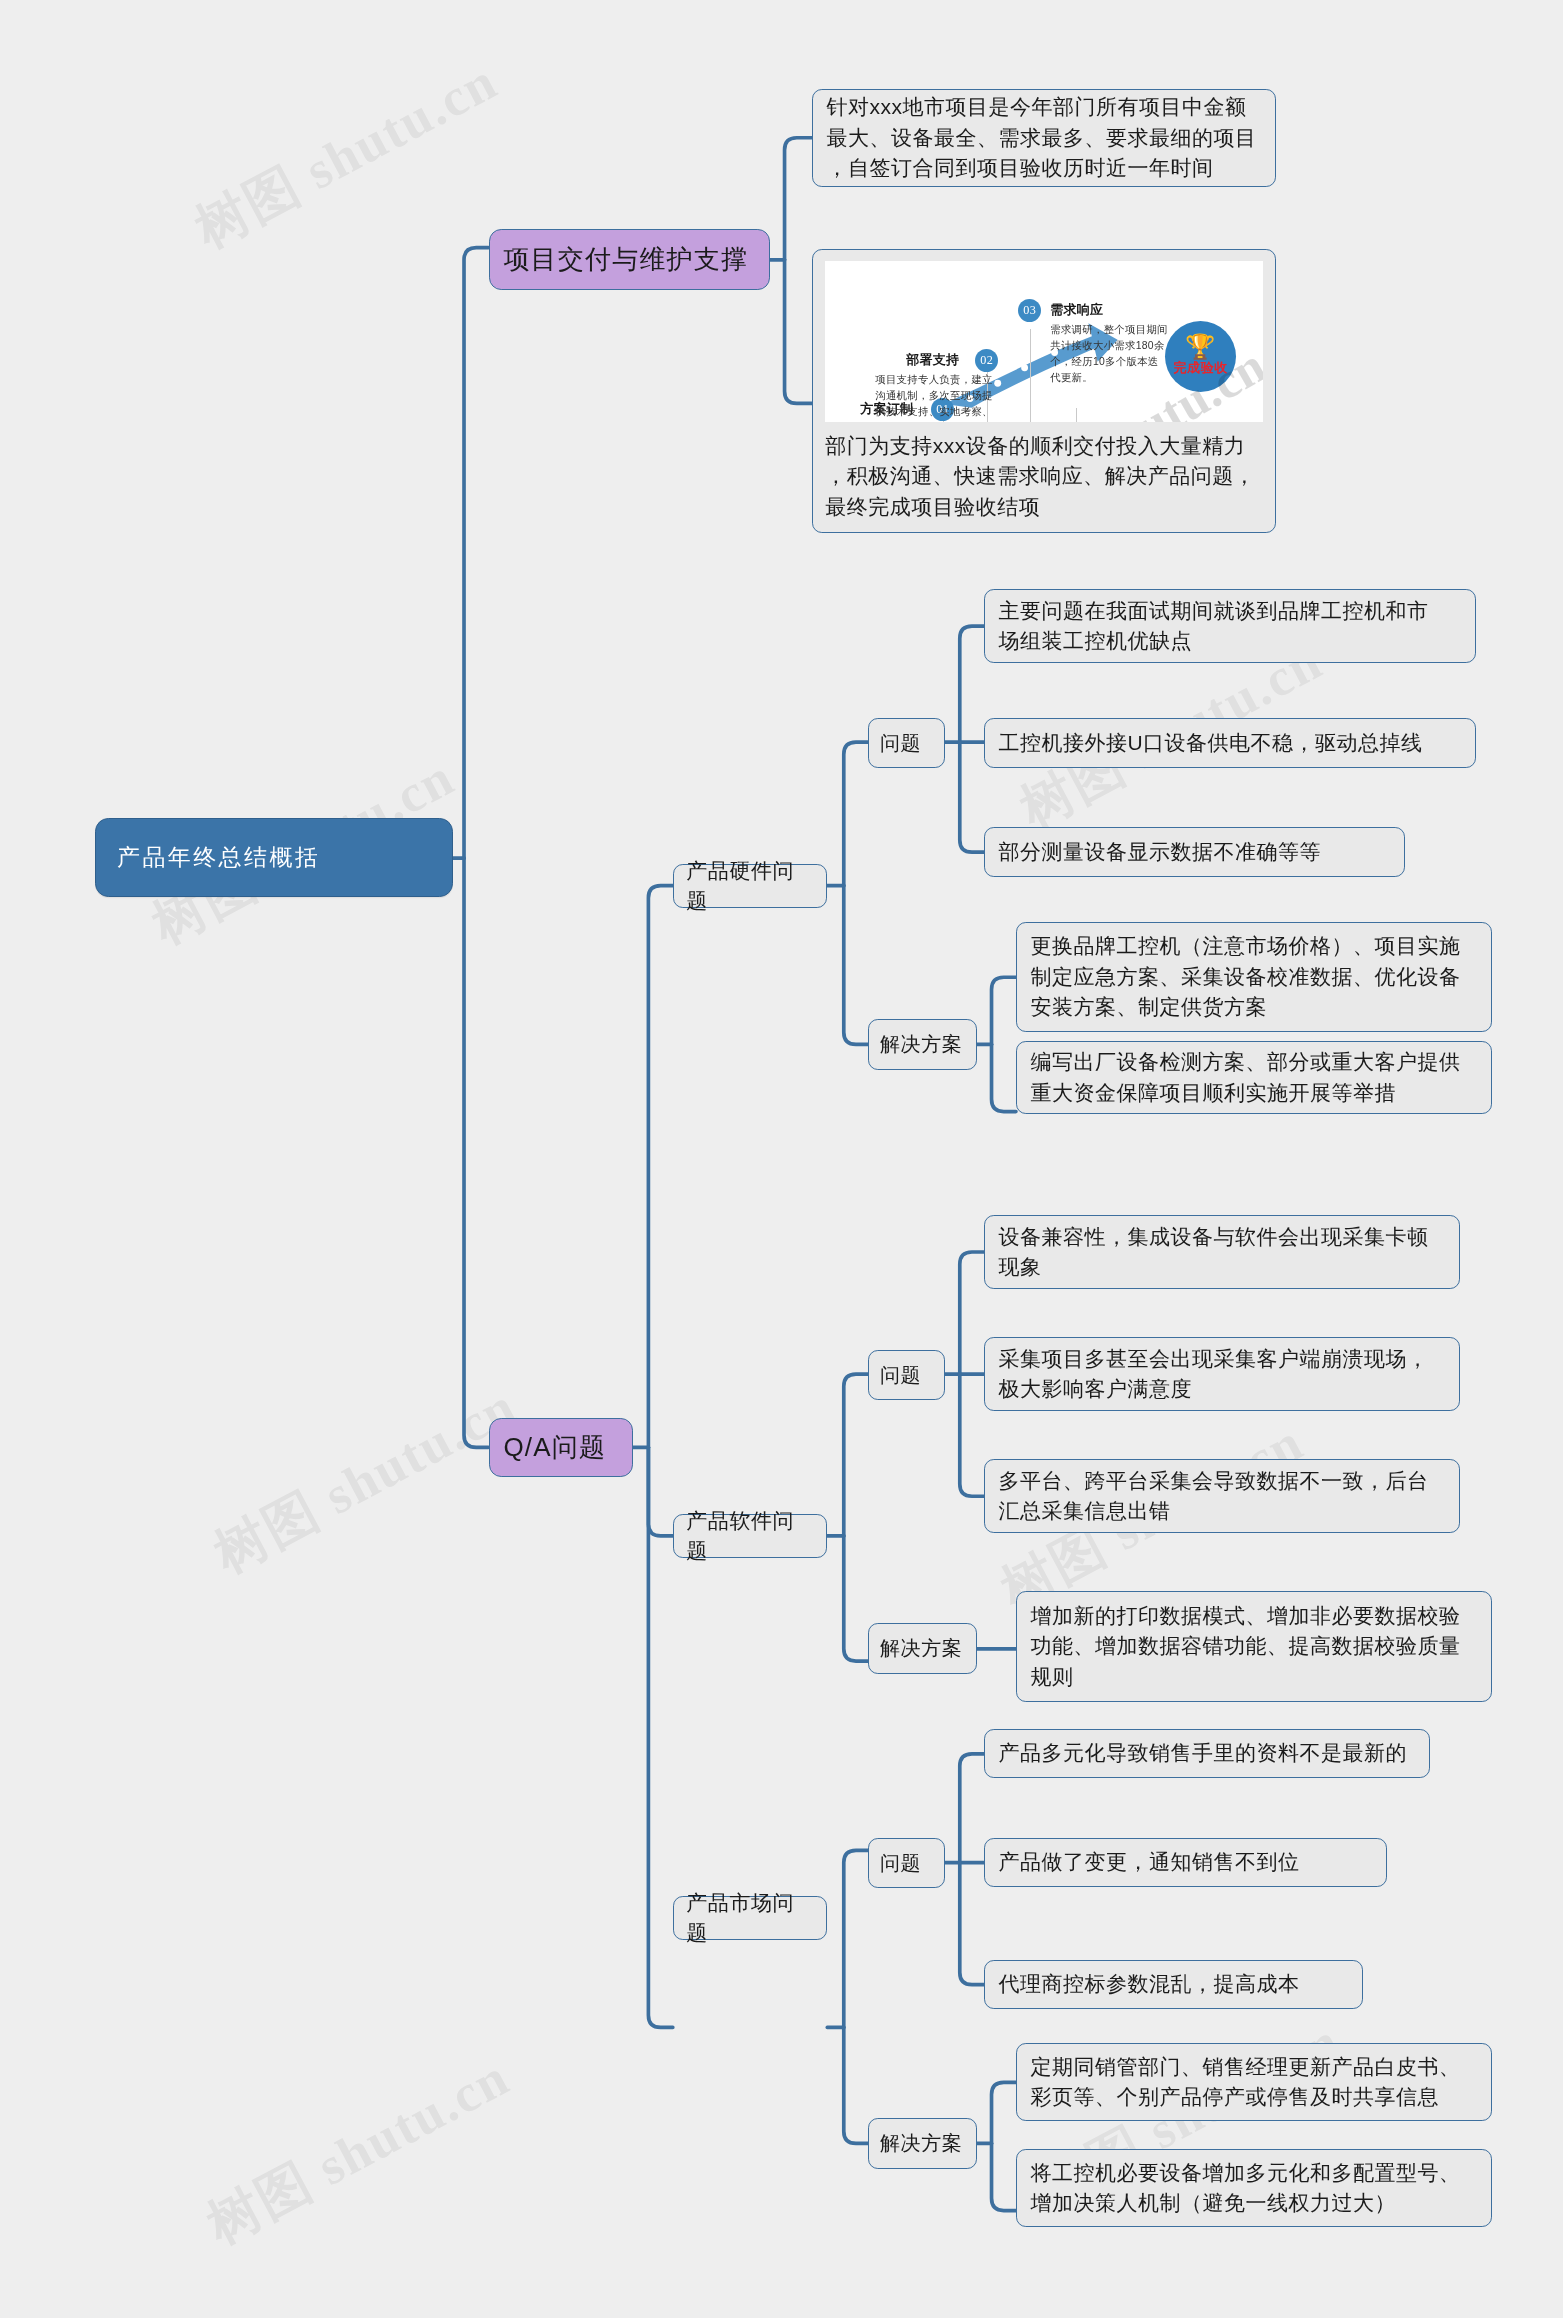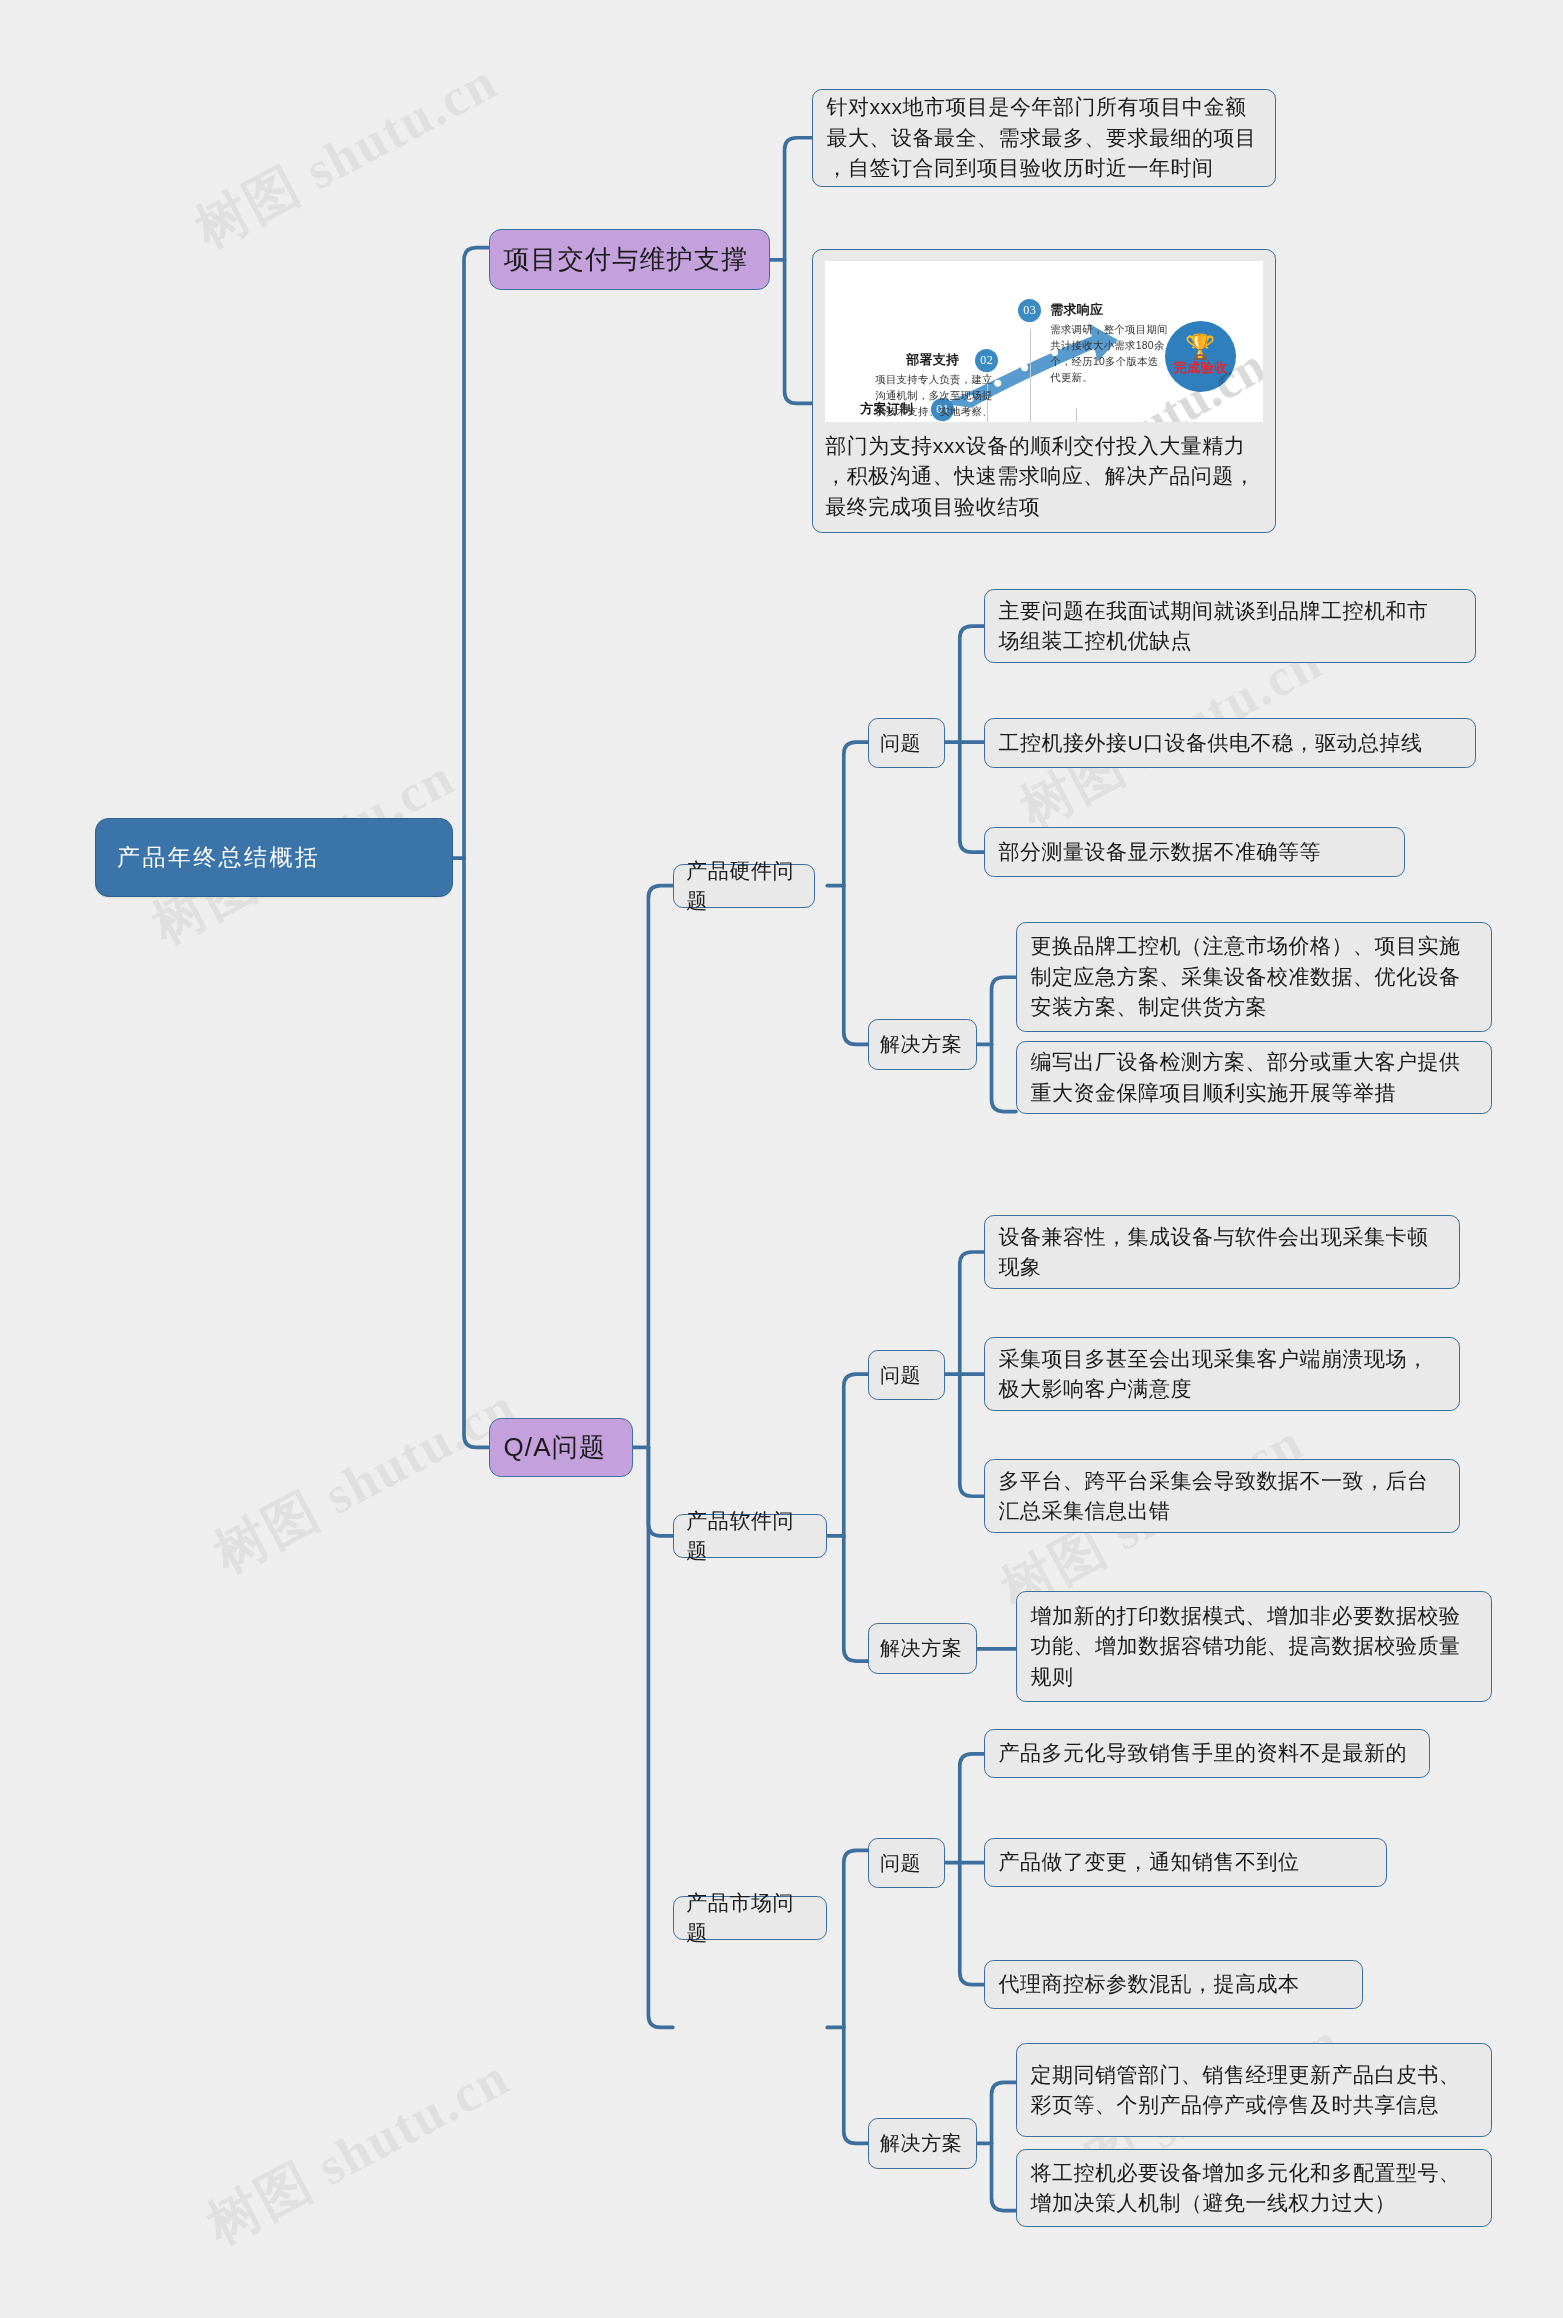--- a/index.html
+++ b/index.html
@@ -216,21 +216,21 @@
       <span style="display:block;">部门为支持xxx设备的顺利交付投入大量精力</span>
       <span style="display:block;">，积极沟通、快速需求响应、解决产品问题，</span>
       <span style="display:block;">最终完成项目验收结项</span>
     </div>
   </div>
 
   <div class="node branch" style="left:489px;top:1418px;width:144px;height:59px;">
     <span>Q/A问题</span>
   </div>
 
-  <div class="node cat" style="left:673px;top:864px;width:142px;height:44px;">
+  <div class="node cat" style="left:673px;top:864px;width:154px;height:44px;">
     <span>产品硬件问题</span>
   </div>
   <div class="node sub" style="left:868px;top:718px;width:77px;height:50px;">
     <span>问题</span>
   </div>
   <div class="node sub" style="left:868px;top:1019px;width:109px;height:51px;">
     <span>解决方案</span>
   </div>
 
   <div class="node leaf" style="left:984px;top:589px;width:492px;height:74px;">
@@ -320,21 +320,21 @@
     <div>
       <span>产品做了变更，通知销售不到位</span>
     </div>
   </div>
   <div class="node leaf" style="left:984px;top:1960px;width:379px;height:49px;">
     <div>
       <span>代理商控标参数混乱，提高成本</span>
     </div>
   </div>
 
-  <div class="node leaf" style="left:1016px;top:2043px;width:476px;height:94px;">
+  <div class="node leaf" style="left:1016px;top:2043px;width:476px;height:78px;">
     <div>
       <span>定期同销管部门、销售经理更新产品白皮书、</span>
       <span>彩页等、个别产品停产或停售及时共享信息</span>
     </div>
   </div>
   <div class="node leaf" style="left:1016px;top:2149px;width:476px;height:78px;">
     <div>
       <span>将工控机必要设备增加多元化和多配置型号、</span>
       <span>增加决策人机制（避免一线权力过大）</span>
     </div>

